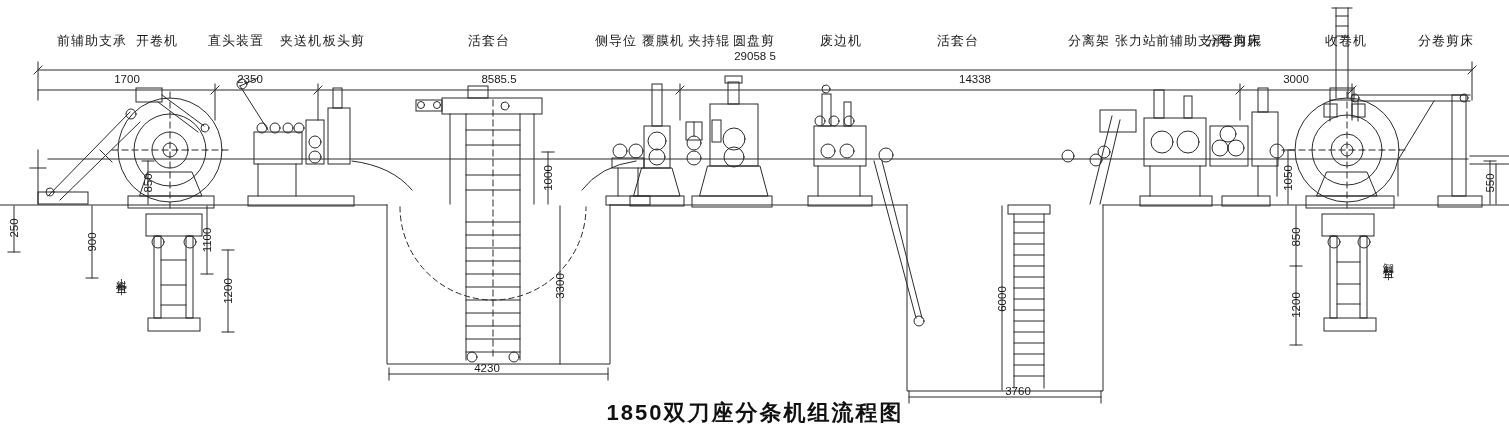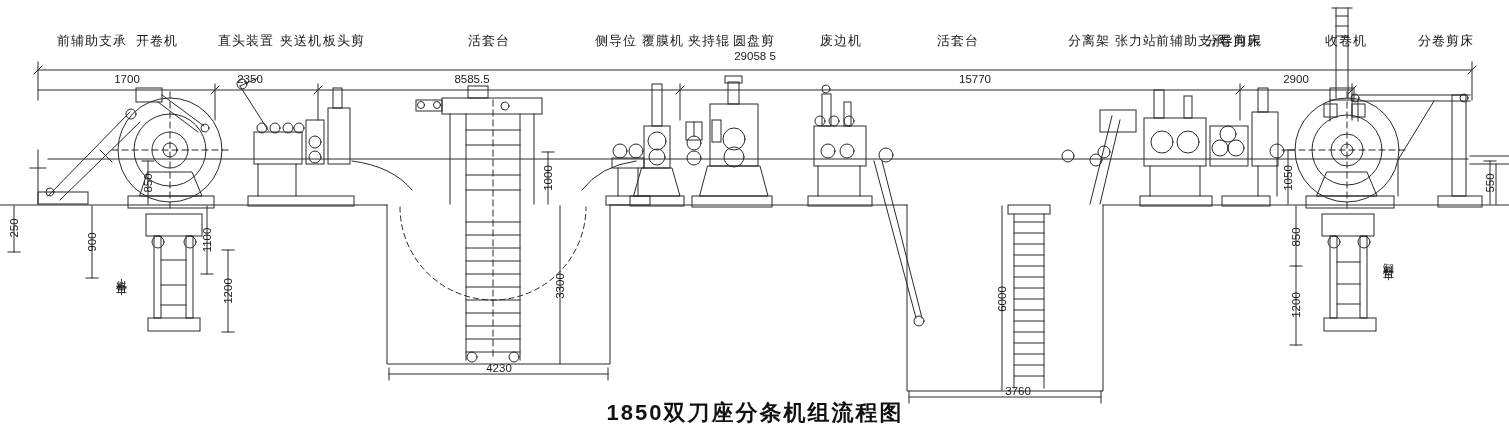--- a/index.html
+++ b/index.html
@@ -332,53 +332,53 @@
       <circle cx="1464" cy="98" r="4"></circle>
       <rect x="1438" y="196" width="44" height="11"></rect>
       <line x1="1470" y1="156" x2="1509" y2="156"></line>
       <line x1="1470" y1="164" x2="1509" y2="164"></line>
       <line x1="1496" y1="164" x2="1496" y2="204"></line>
     </g>
   </svg>
 
   <div class="mlabel" style="left:57px">前辅助支承</div>
   <div class="mlabel" style="left:136px">开卷机</div>
-  <div class="mlabel" style="left:218px">直头装置</div>
+  <div class="mlabel" style="left:208px">直头装置</div>
   <div class="mlabel" style="left:280px">夹送机</div>
   <div class="mlabel" style="left:323px">板头剪</div>
   <div class="mlabel" style="left:468px">活套台</div>
   <div class="mlabel" style="left:595px">侧导位</div>
   <div class="mlabel" style="left:642px">覆膜机</div>
   <div class="mlabel" style="left:688px">夹持辊</div>
   <div class="mlabel" style="left:733px">圆盘剪</div>
   <div class="mlabel" style="left:820px">废边机</div>
   <div class="mlabel" style="left:937px">活套台</div>
   <div class="mlabel" style="left:1068px">分离架</div>
   <div class="mlabel" style="left:1115px">张力站</div>
   <div class="mlabel" style="left:1156px">前辅助支承</div>
   <div class="mlabel" style="left:1205px">分卷剪床</div>
   <div class="mlabel" style="left:1220px">导向辊</div>
   <div class="mlabel" style="left:1325px">收卷机</div>
   <div class="mlabel" style="left:1418px">分卷剪床</div>
 
   <div class="dim" style="left:755px;  top:56px">29058 5</div>
   <div class="dim" style="left:127px;  top:79px">1700</div>
   <div class="dim" style="left:250px;  top:79px">2350</div>
-  <div class="dim" style="left:472px;  top:79px">8585.5</div>
-  <div class="dim" style="left:975px;  top:79px">15770</div>
-  <div class="dim" style="left:1296px; top:79px">2900</div>
+  <div class="dim" style="left:499px;  top:79px">8585.5</div>
+  <div class="dim" style="left:975px;  top:79px">14338</div>
+  <div class="dim" style="left:1296px; top:79px">3000</div>
 
   <div class="dim dim-v" style="left:14px;   top:228px">250</div>
   <div class="dim dim-v" style="left:92px;   top:242px">900</div>
   <div class="dim dim-v" style="left:148px;  top:183px">850</div>
   <div class="dim dim-v" style="left:207px;  top:240px">1100</div>
   <div class="dim dim-v" style="left:228px;  top:291px">1200</div>
   <div class="dim dim-v" style="left:548px;  top:178px">1000</div>
   <div class="dim dim-v" style="left:560px;  top:286px">3300</div>
-  <div class="dim" style="left:499px;  top:368px">4230</div>
+  <div class="dim" style="left:487px;  top:368px">4230</div>
   <div class="dim dim-v" style="left:1002px; top:299px">6000</div>
   <div class="dim" style="left:1018px; top:391px">3760</div>
   <div class="dim dim-v" style="left:1288px; top:178px">1050</div>
   <div class="dim dim-v" style="left:1296px; top:237px">850</div>
   <div class="dim dim-v" style="left:1296px; top:305px">1200</div>
   <div class="dim dim-v" style="left:1490px; top:183px">550</div>
 
   <div class="vtext" style="left:121px;  top:273px">上料台车</div>
   <div class="vtext" style="left:1388px; top:258px">卸料台车</div>
 

